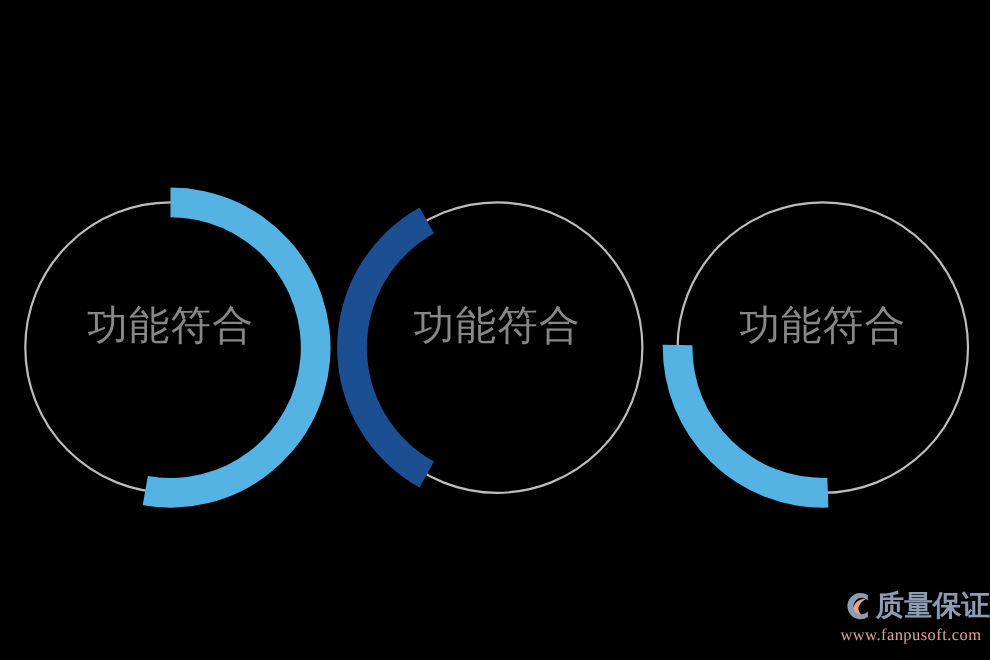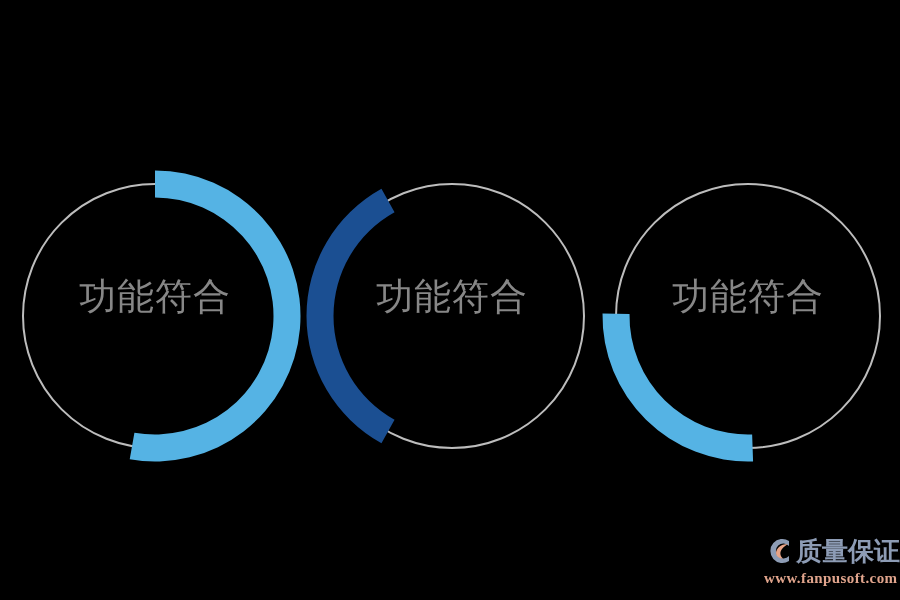--- a/index.html
+++ b/index.html
@@ -69,21 +69,21 @@
     font-size: 26px;
     font-weight: 700;
     color: #8d9cb5;
     line-height: 30px;
     letter-spacing: 0px;
     white-space: nowrap;
   }
   #brand-logo .logo-url {
     font-family: "Liberation Serif", "DejaVu Serif", serif;
     font-size: 15px;
-    font-weight: 700;
+    font-weight: 400;
     color: #e0a48c;
     letter-spacing: 0.4px;
     line-height: 18px;
     white-space: nowrap;
     margin-top: 1px;
     margin-left: 1px;
   }
 </style>
 </head>
 <body>

